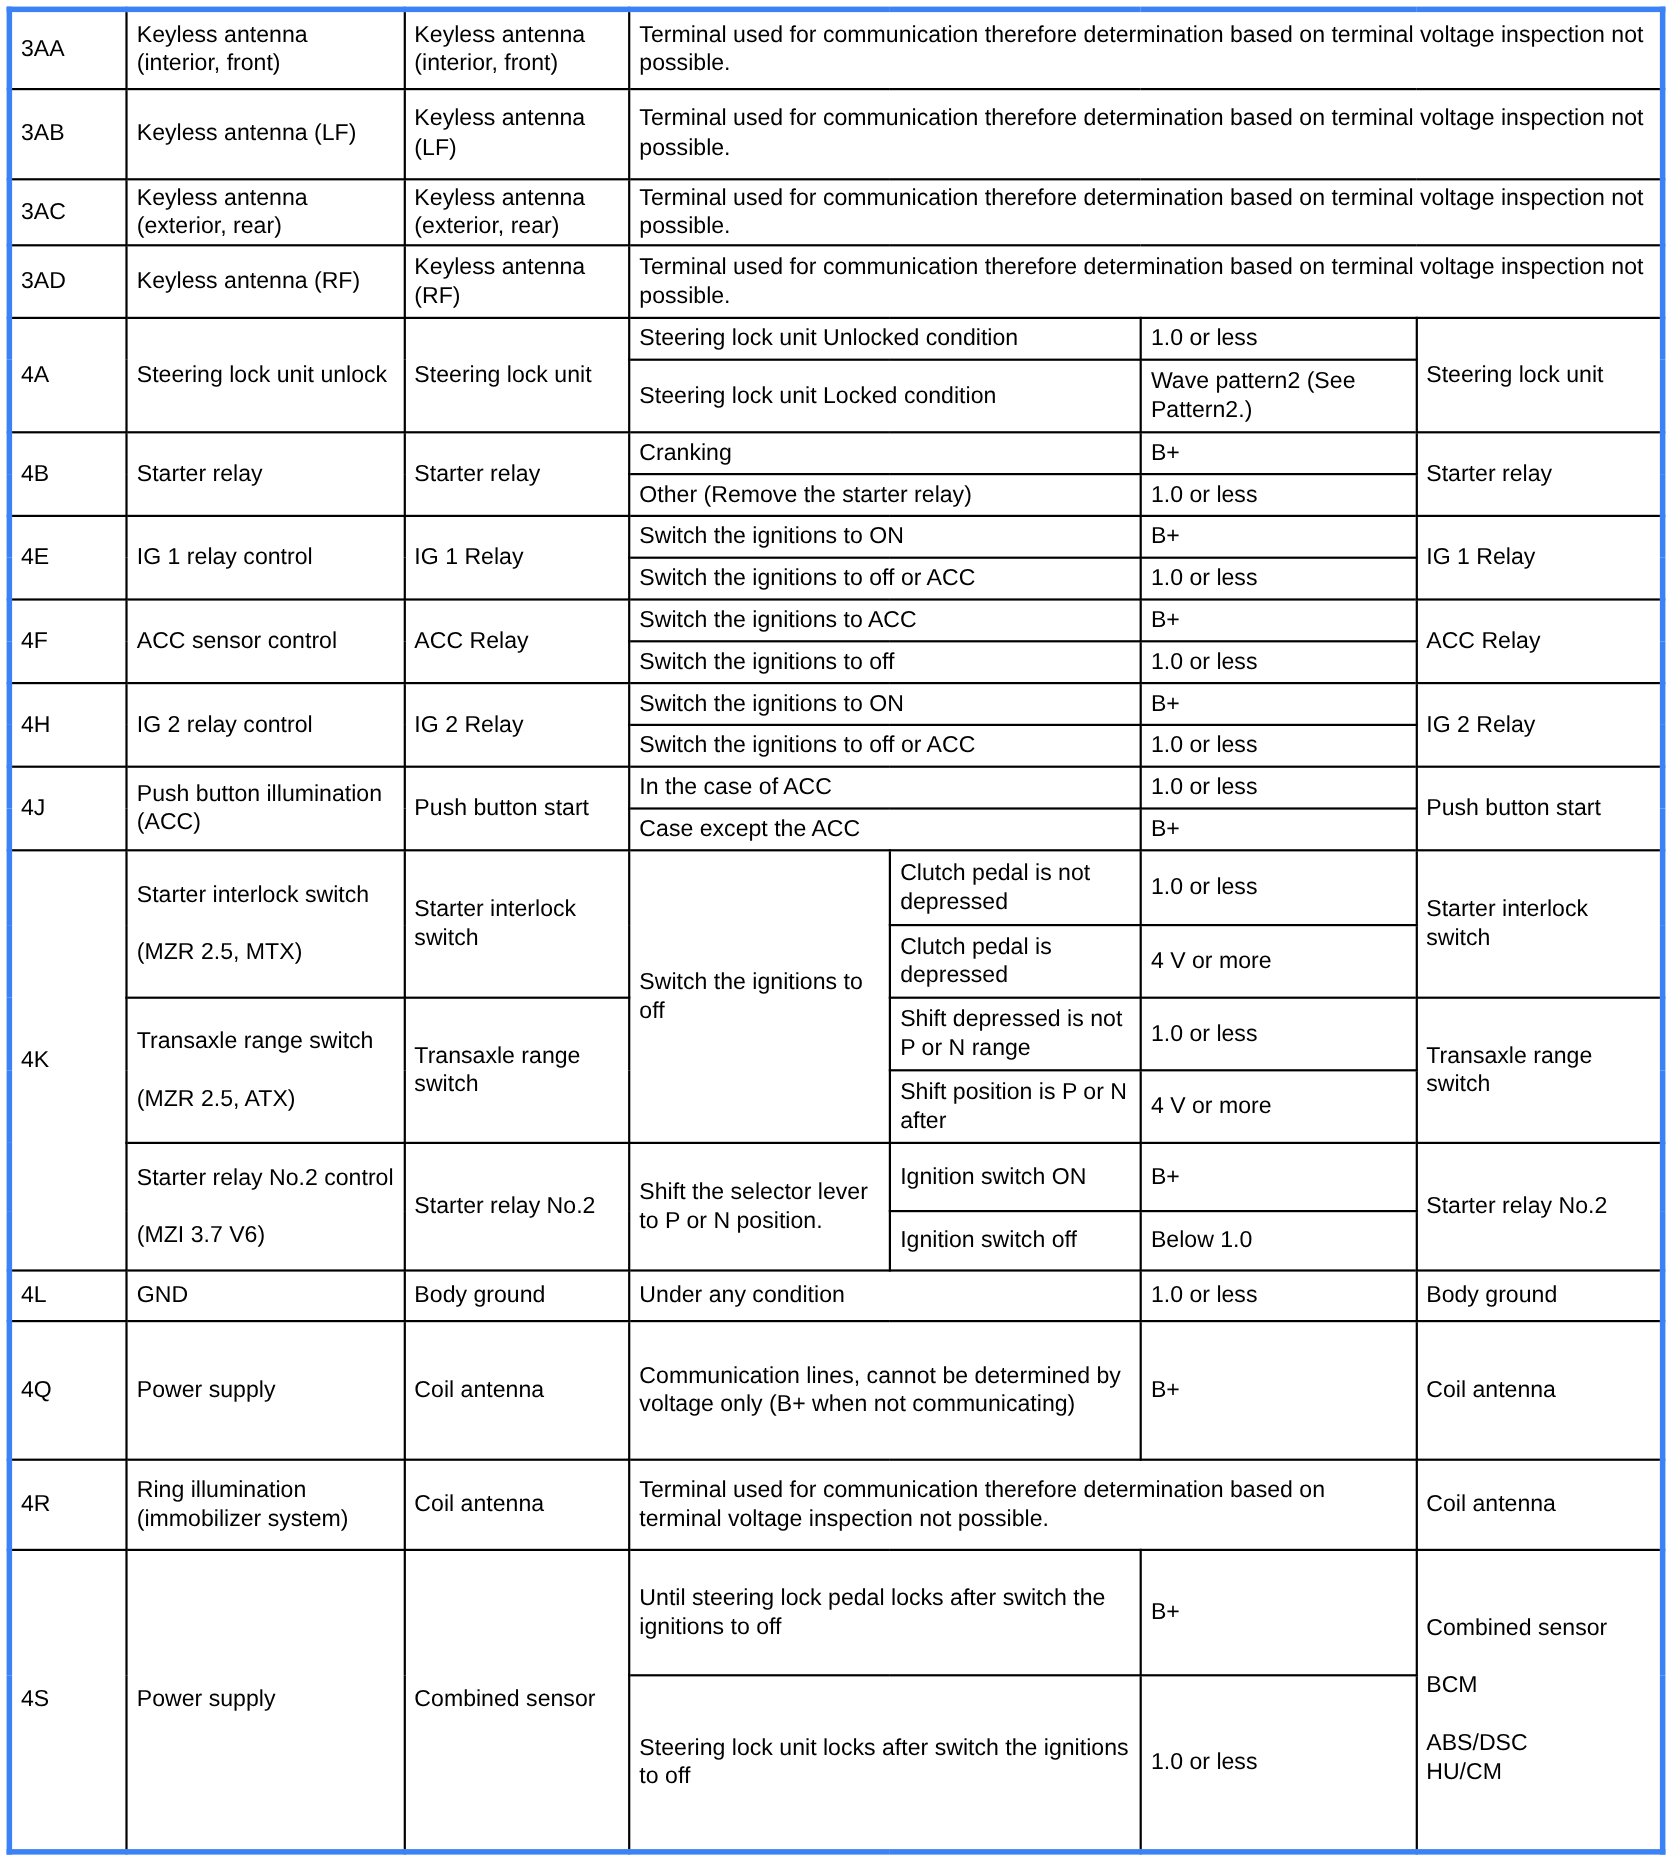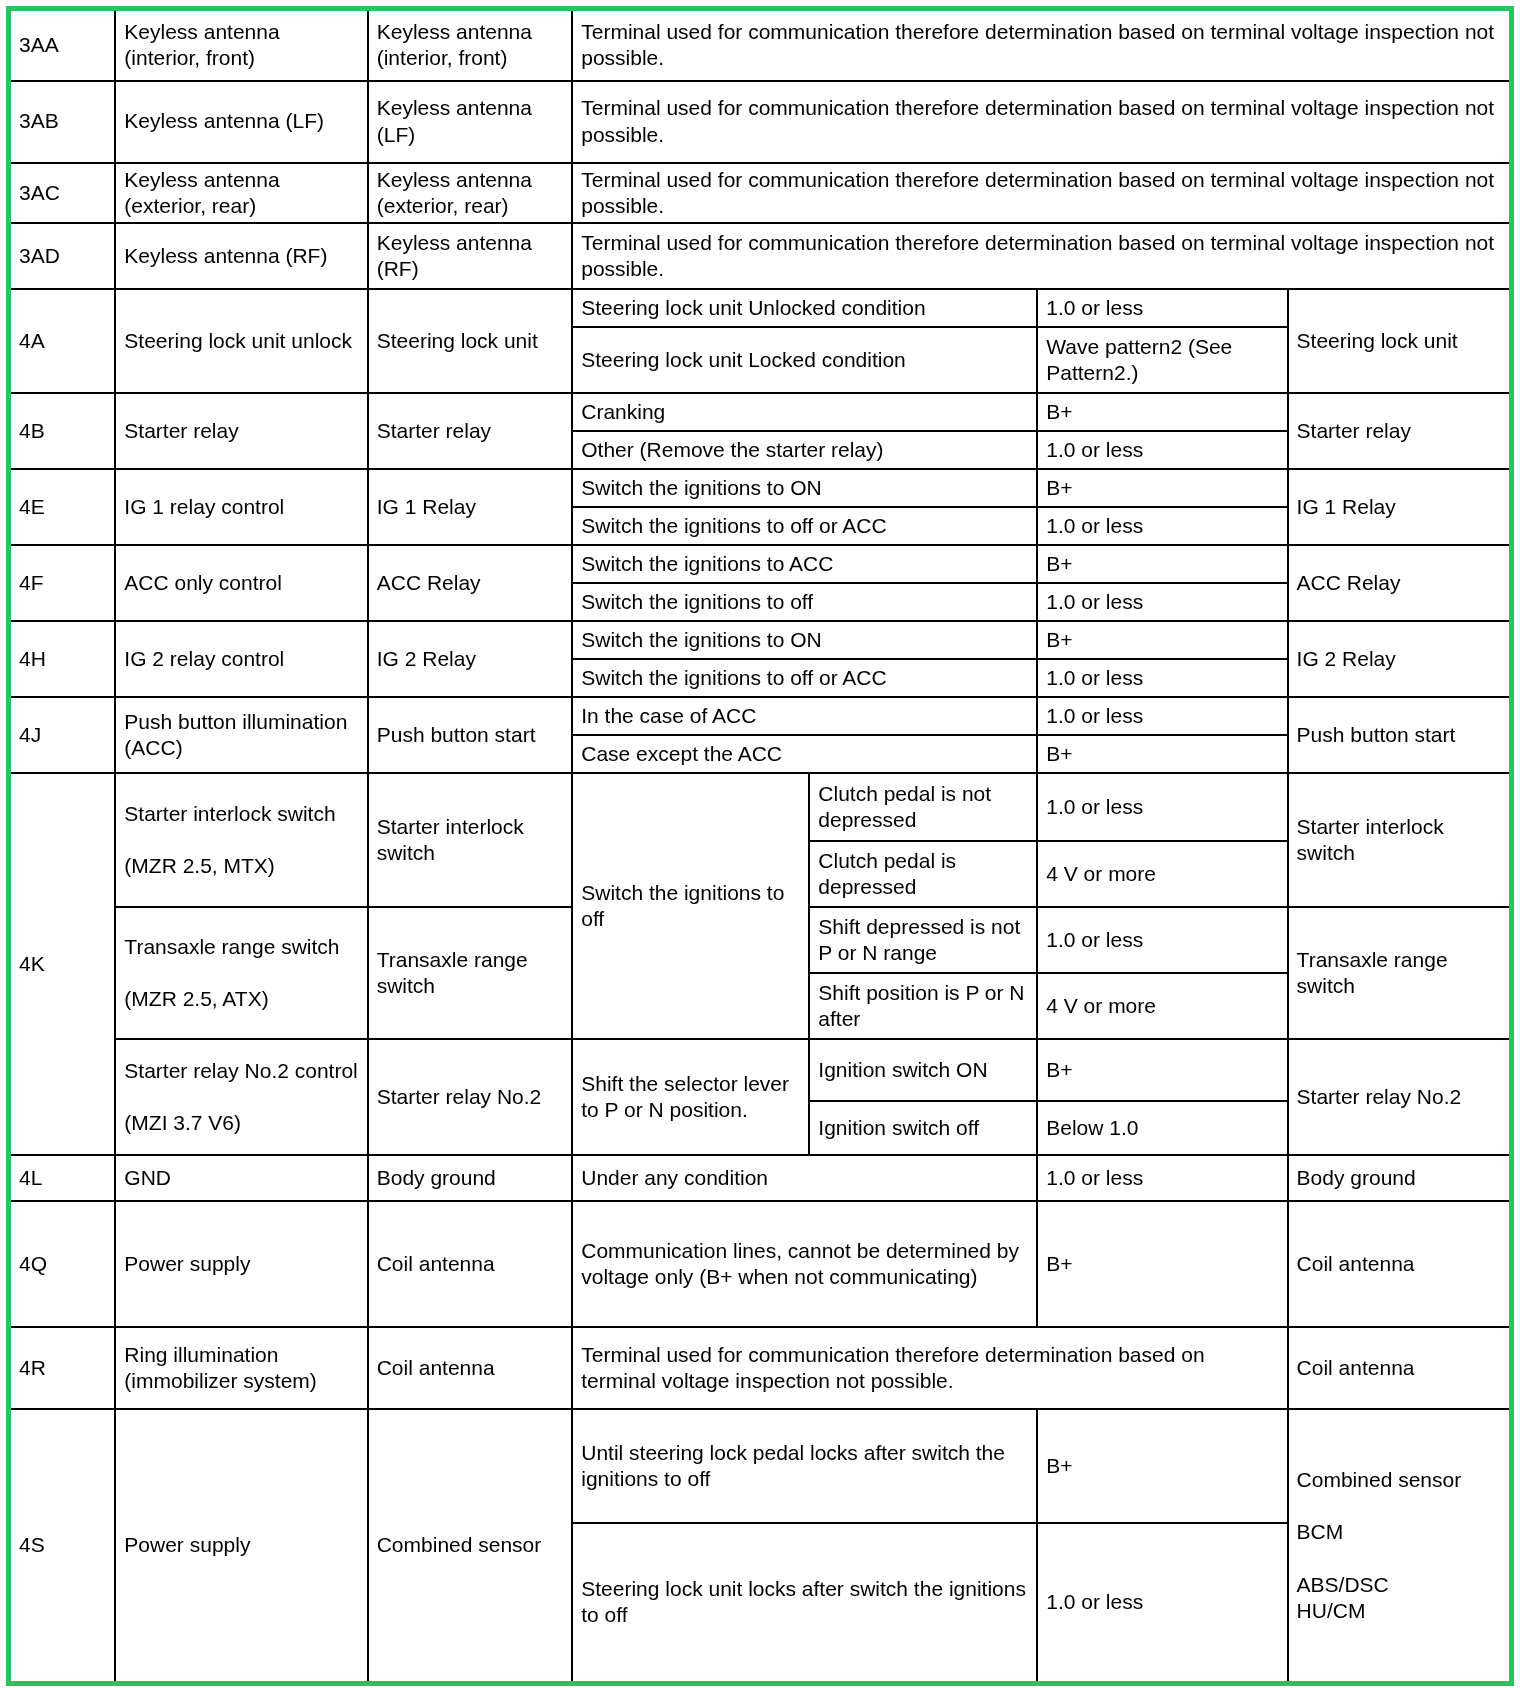--- a/index.html
+++ b/index.html
@@ -16,21 +16,21 @@
     padding: 6px;
     box-sizing: border-box;
     width: 1520px;
     min-height: 1688px;
     background: #ffffff;
   }
   table.tv-table {
     border-collapse: collapse;
     table-layout: fixed;
     width: 1508px;
-    border: 5px solid #22c55e;
+    border: 5px solid #3b82f6;
     background: #ffffff;
   }
   table.tv-table td {
     border: 2px solid #000000;
     padding: 3px 8px;
     font-size: 21px;
     line-height: 1.25;
     vertical-align: middle;
     white-space: pre-line;
     overflow-wrap: break-word;
@@ -121,21 +121,21 @@
         <td>B+</td>
         <td rowspan="2">IG 1 Relay</td>
       </tr>
       <tr style="height:38px">
         <td colspan="2">Switch the ignitions to off or ACC</td>
         <td>1.0 or less</td>
       </tr>
 
       <tr style="height:38px">
         <td rowspan="2">4F</td>
-        <td rowspan="2">ACC only control</td>
+        <td rowspan="2">ACC sensor control</td>
         <td rowspan="2">ACC Relay</td>
         <td colspan="2">Switch the ignitions to ACC</td>
         <td>B+</td>
         <td rowspan="2">ACC Relay</td>
       </tr>
       <tr style="height:38px">
         <td colspan="2">Switch the ignitions to off</td>
         <td>1.0 or less</td>
       </tr>
 

